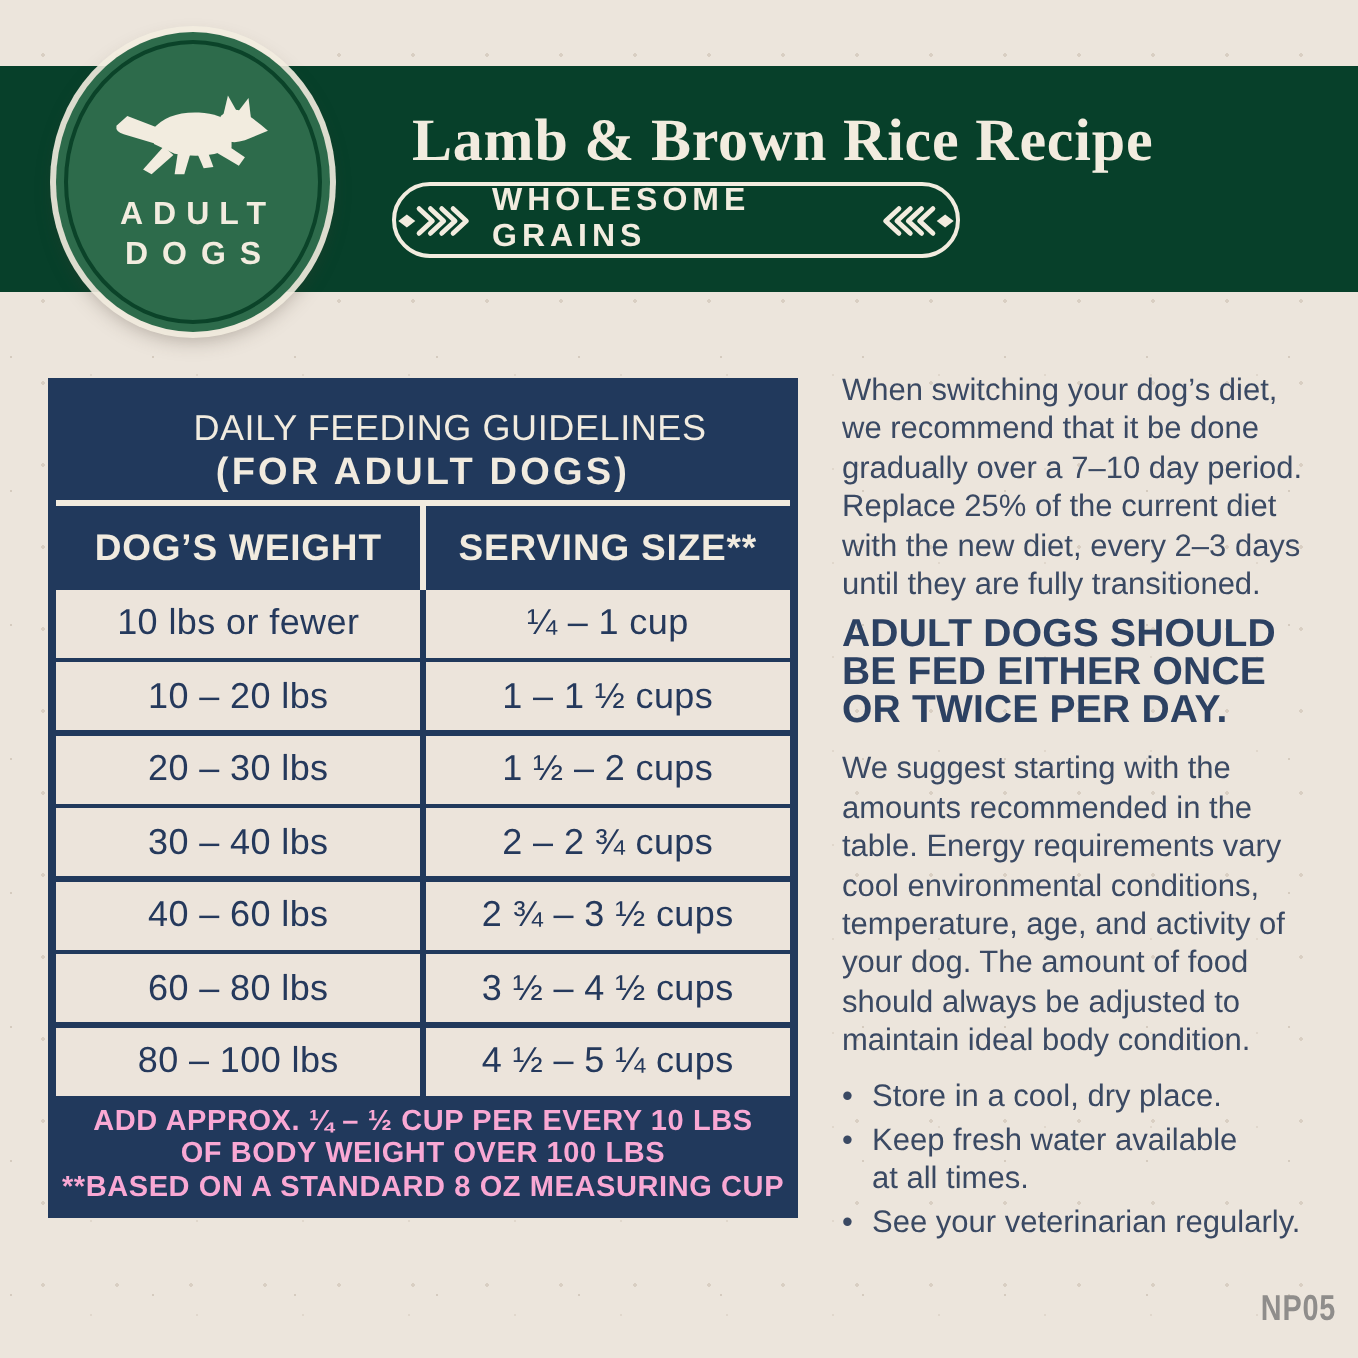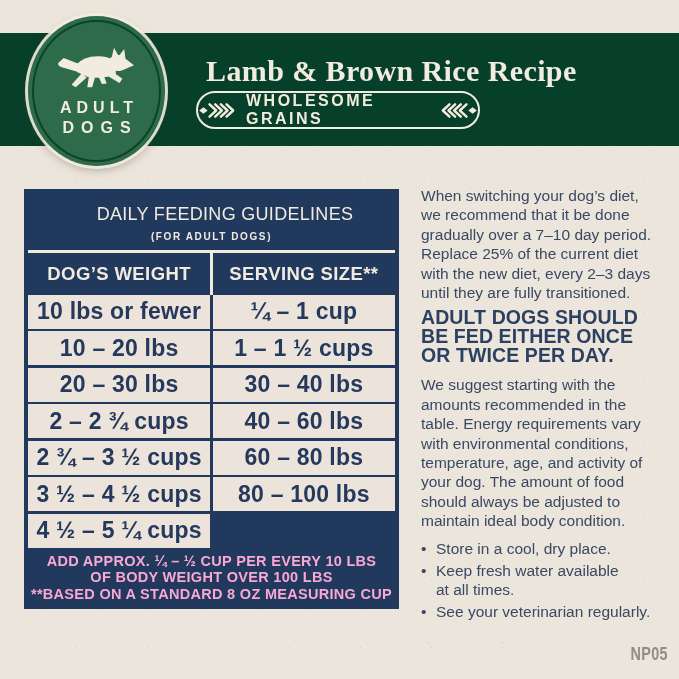--- a/index.html
+++ b/index.html
@@ -54,32 +54,32 @@
   .wheat svg{ display:block; width:42px; height:17px; }
   .wheat-r svg{ transform:scaleX(-1); }
 
   
   .tablebox{
     position:absolute; left:24px; top:189px; width:375px;
     background:#21395c; padding:4px;
   }
   .tbl-title{ text-align:center; color:#f1ebdf; padding:8px 0 5px; }
   .tbl-title .t1{ font-size:18px; font-weight:normal; line-height:27px; letter-spacing:0.3px;margin-left:27px; }
-  .tbl-title .t2{ font-size:10px; font-weight:bold; line-height:17px; letter-spacing:1.6px; }
+  .tbl-title .t2{ font-size:19px; font-weight:bold; line-height:17px; letter-spacing:1.6px; }
   .cream-rule{ height:2.5px; background:#f1ebdf; }
   .colhead{ display:flex; height:42px; align-items:center; color:#f1ebdf; }
   .colhead .cell{ flex:1; text-align:center; font-weight:bold; font-size:18.5px; letter-spacing:0.4px; }
   .vrule{ width:2.5px; align-self:stretch; background:#f1ebdf; }
   .tbl-body{
     display:grid; grid-template-columns:1fr 1fr; grid-auto-rows:34px; gap:2.5px;
     background:#21395c;
   }
   .tbl-body .cell{
     background:#ece4db; display:flex; align-items:center; justify-content:center;
-    color:#25395c; font-weight:bold; font-size:23px; letter-spacing:0.2px;
+    color:#25395c; font-weight:normal; font-size:18px; letter-spacing:0.2px;
   }
   .tbl-foot{ background:#21395c; color:#f9a8d4; text-align:center; padding:5px 0 3px; }
   .tbl-foot div{ font-size:14.5px; font-weight:bold; line-height:16.5px; letter-spacing:0.3px; }
 
   
   .info{
     position:absolute; left:421px; top:186px; width:256px;
     color:#3a4963; font-size:15.5px; line-height:19.4px;
   }
   .info .line{ white-space:nowrap; }
@@ -161,20 +161,21 @@
       <div class="cell">DOG’S WEIGHT</div>
       <div class="vrule"></div>
       <div class="cell">SERVING SIZE**</div>
     </div>
     <div class="tbl-body">
       <div class="cell">10 lbs or fewer</div>
       <div class="cell">¼ – 1 cup</div>
       <div class="cell">10 – 20 lbs</div>
       <div class="cell">1 – 1 ½ cups</div>
       <div class="cell">20 – 30 lbs</div>
+      <div class="cell">1 ½ – 2 cups</div>
       <div class="cell">30 – 40 lbs</div>
       <div class="cell">2 – 2 ¾ cups</div>
       <div class="cell">40 – 60 lbs</div>
       <div class="cell">2 ¾ – 3 ½ cups</div>
       <div class="cell">60 – 80 lbs</div>
       <div class="cell">3 ½ – 4 ½ cups</div>
       <div class="cell">80 – 100 lbs</div>
       <div class="cell">4 ½ – 5 ¼ cups</div>
     </div>
     <div class="tbl-foot">
@@ -195,21 +196,21 @@
     </div>
     <div class="heading">
       <div class="line">ADULT DOGS SHOULD</div>
       <div class="line">BE FED EITHER ONCE</div>
       <div class="line">OR TWICE PER DAY.</div>
     </div>
     <div class="p p2">
       <div class="line">We suggest starting with the</div>
       <div class="line">amounts recommended in the</div>
       <div class="line">table. Energy requirements vary</div>
-      <div class="line">with environmental conditions,</div>
+      <div class="line">cool environmental conditions,</div>
       <div class="line">temperature, age, and activity of</div>
       <div class="line">your dog. The amount of food</div>
       <div class="line">should always be adjusted to</div>
       <div class="line">maintain ideal body condition.</div>
     </div>
     <div class="bullets">
       <div class="bullet">
         <span class="dot">•</span>
         <span class="btext">
           <div class="line">Store in a cool, dry place.</div>

